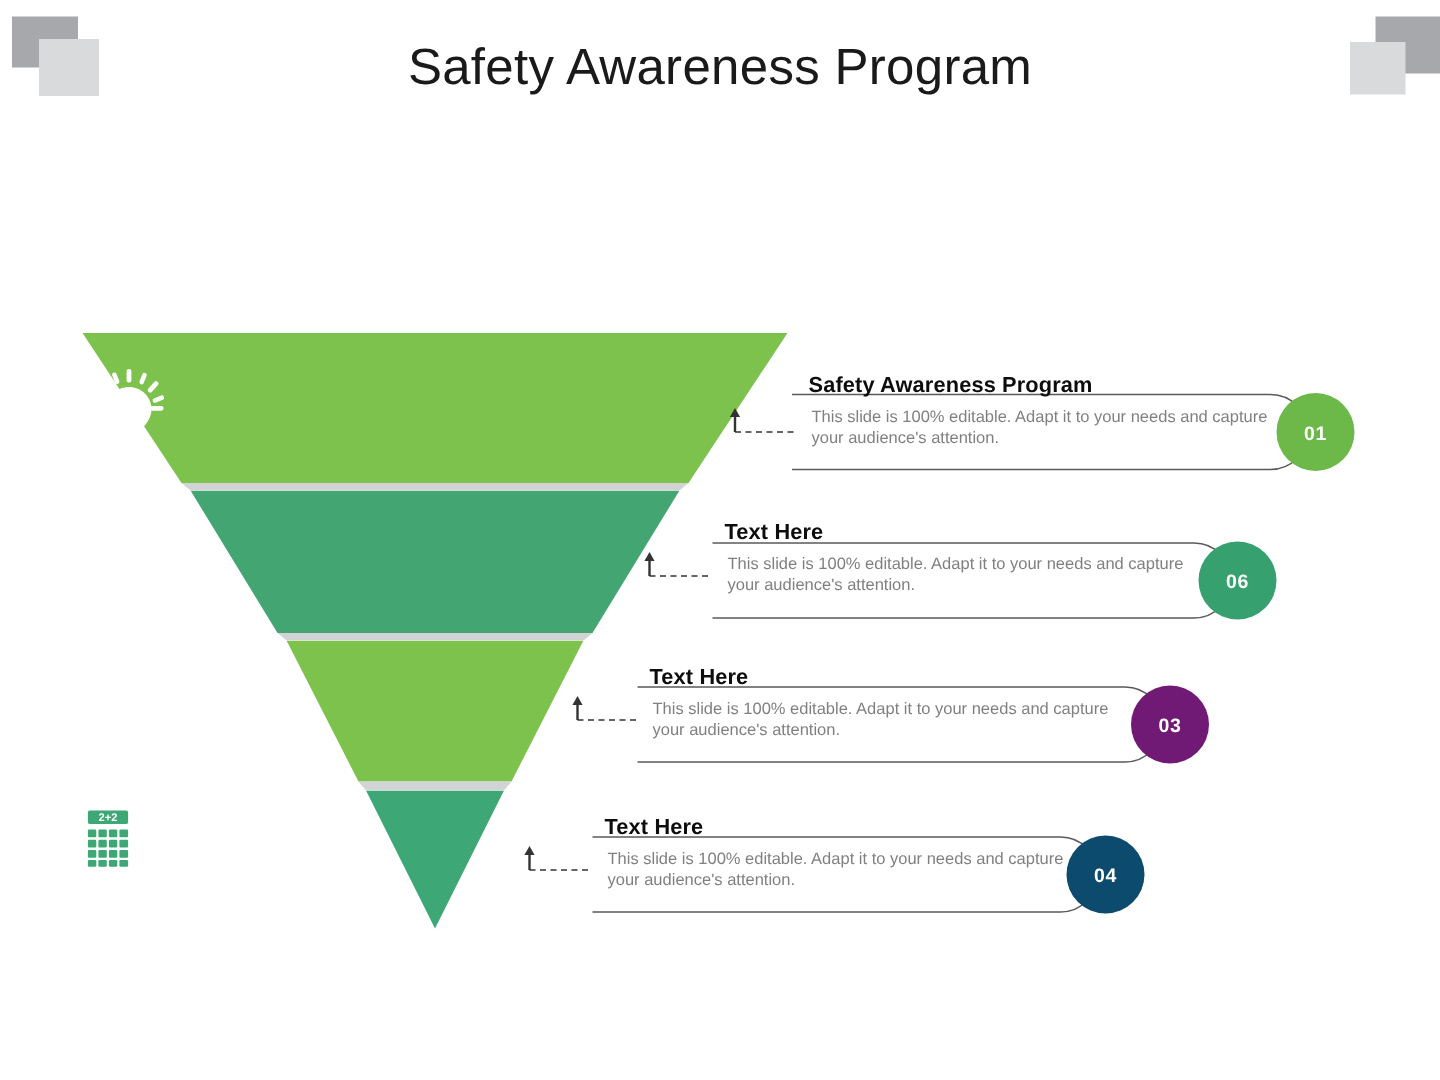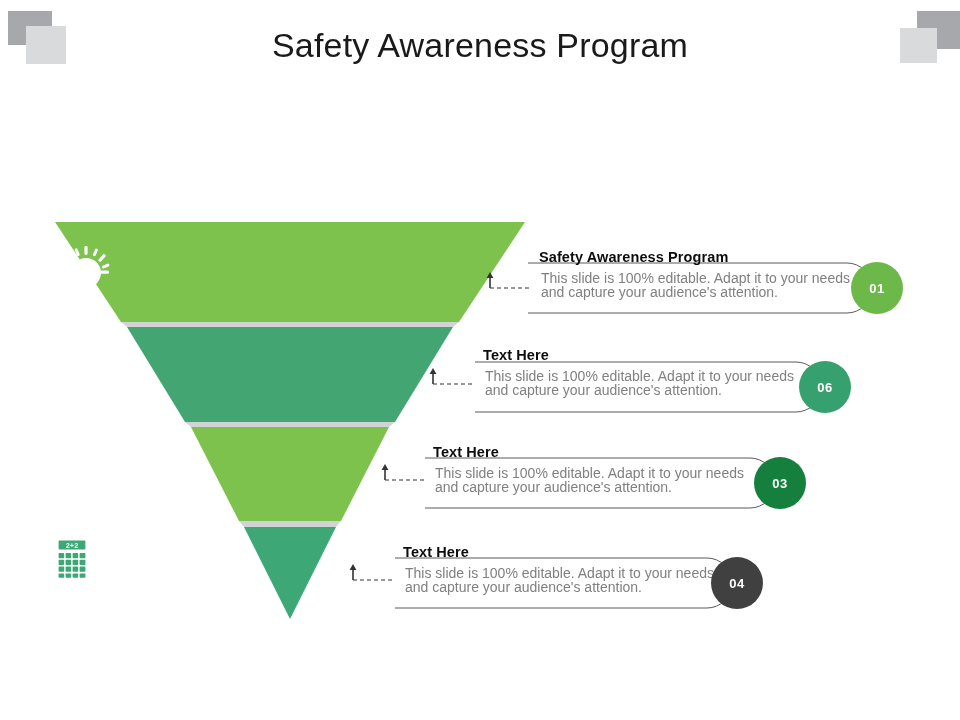--- a/index.html
+++ b/index.html
@@ -77,21 +77,21 @@
   .row-heading {
     position: absolute;
     font-size: 14.5px;
     font-weight: bold;
     color: #0d0d0d;
     white-space: nowrap;
     letter-spacing: 0.1px;
   }
   .row-body {
     position: absolute;
-    font-size: 14px;
+    font-size: 11px;
     line-height: 14px;
     color: #808080;
     width: 320px;
   }
   .badge {
     position: absolute;
     width: 52px;
     height: 52px;
     border-radius: 50%;
     color: #ffffff;
@@ -246,39 +246,39 @@
 </div>
 
 <div class="row" style="left:424px; top:452px; width:410px;">
   <div class="pill" style="width:358px;">
     <svg width="358" height="62" viewBox="0 0 358 62" xmlns="http://www.w3.org/2000/svg">
       <path d="M1 6 H326 a25 25 0 0 1 25 25 a25 25 0 0 1 -25 25 H1" fill="none" stroke="#5a5a5a" stroke-width="1"></path>
     </svg>
   </div>
   <div class="row-heading" style="left:9px; top:-8px;">Text Here</div>
   <div class="row-body" style="left:11px; top:14px;">This slide is 100% editable. Adapt it to your needs and capture your audience's attention.</div>
-  <div class="badge" style="left:330px; top:5px; background:#15803d;">03</div>
+  <div class="badge" style="left:330px; top:5px; background:#701a75;">03</div>
 </div>
 <div class="connector" style="left:380px; top:464px;">
   <svg width="48" height="22" viewBox="0 0 48 22" xmlns="http://www.w3.org/2000/svg">
     <path d="M5 16 h40" stroke="#333333" stroke-width="1" stroke-dasharray="4,3" fill="none"></path>
     <path d="M5 16 V4" stroke="#333333" stroke-width="1.6" fill="none"></path>
     <path d="M5 0 L1.6 6 H8.4 Z" fill="#333333"></path>
   </svg>
 </div>
 
 <div class="row" style="left:394px; top:552px; width:400px;">
   <div class="pill" style="width:345px;">
     <svg width="345" height="62" viewBox="0 0 345 62" xmlns="http://www.w3.org/2000/svg">
       <path d="M1 6 H313 a25 25 0 0 1 25 25 a25 25 0 0 1 -25 25 H1" fill="none" stroke="#5a5a5a" stroke-width="1"></path>
     </svg>
   </div>
   <div class="row-heading" style="left:9px; top:-8px;">Text Here</div>
   <div class="row-body" style="left:11px; top:14px;">This slide is 100% editable. Adapt it to your needs and capture your audience's attention.</div>
-  <div class="badge" style="left:317px; top:5px; background:#404040;">04</div>
+  <div class="badge" style="left:317px; top:5px; background:#0c4a6e;">04</div>
 </div>
 <div class="connector" style="left:348px; top:564px;">
   <svg width="50" height="22" viewBox="0 0 50 22" xmlns="http://www.w3.org/2000/svg">
     <path d="M5 16 h42" stroke="#333333" stroke-width="1" stroke-dasharray="4,3" fill="none"></path>
     <path d="M5 16 V4" stroke="#333333" stroke-width="1.6" fill="none"></path>
     <path d="M5 0 L1.6 6 H8.4 Z" fill="#333333"></path>
   </svg>
 </div>
 
 </body></html>

